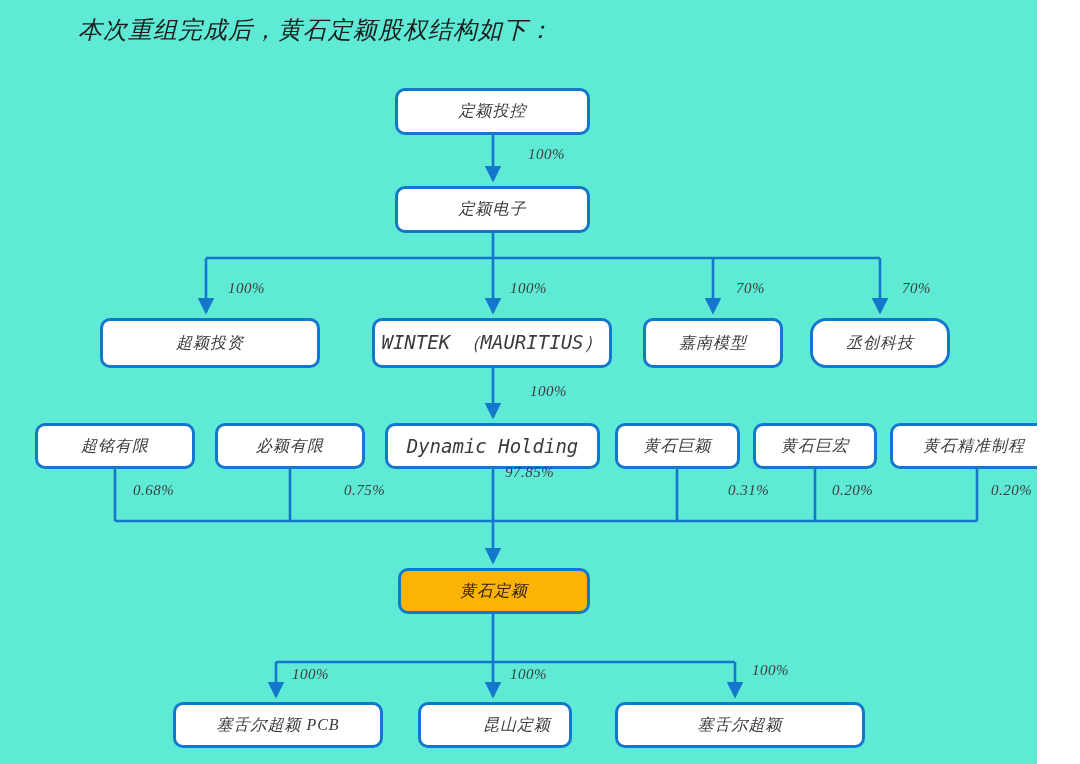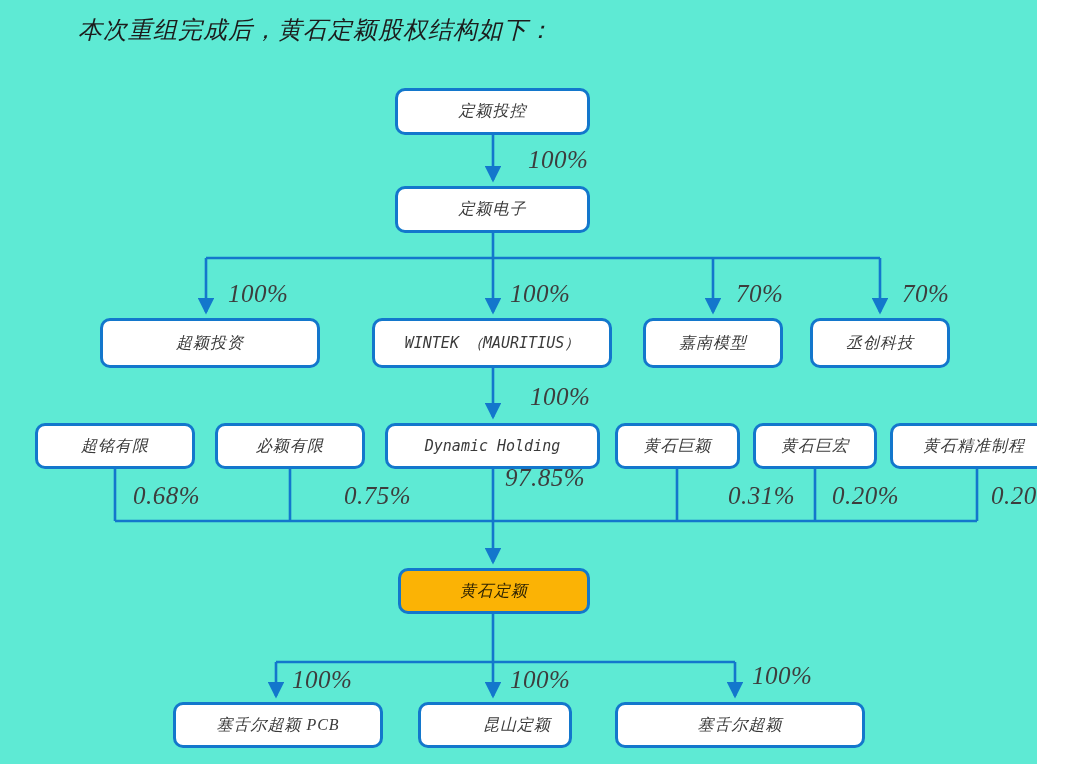--- a/index.html
+++ b/index.html
@@ -12,24 +12,24 @@
     position:absolute;left:78px;top:14px;font-size:24px;color:#1c1c1c;
     letter-spacing:1px;white-space:nowrap;
   }
   .conn{position:absolute;left:0;top:0;width:1080px;height:764px;}
   .node{
     position:absolute;box-sizing:border-box;
     border:3px solid #1377CC;border-radius:10px;background:#ffffff;
     display:flex;align-items:center;justify-content:center;
     font-size:16px;color:#3a3a3a;letter-spacing:1px;white-space:nowrap;
   }
-  .node.latin{font-family:"DejaVu Sans Mono","Liberation Mono",monospace;font-size:15px;letter-spacing:0;}
+  .node.latin{font-family:"DejaVu Sans Mono","Liberation Mono",monospace;font-size:19px;letter-spacing:0;}
   .node.highlight{background:#FBB305;color:#2e2303;}
   .pct{
-    position:absolute;font-size:25px;color:#3d3d3d;white-space:nowrap;
+    position:absolute;font-size:15px;color:#3d3d3d;white-space:nowrap;
     letter-spacing:0.5px;
   }
 </style>
 </head>
 <body>
 
 <div class="stage">
 
   <div class="title">本次重组完成后，黄石定颖股权结构如下：</div>
 
@@ -68,21 +68,21 @@
     <line x1="735" y1="662" x2="735" y2="696" marker-end="url(#ah)"></line>
   </svg>
 
   <div class="node" style="left:395px;top:88px;width:195px;height:47px;">定颖投控</div>
 
   <div class="node" style="left:395px;top:186px;width:195px;height:47px;">定颖电子</div>
 
   <div class="node" style="left:100px;top:318px;width:220px;height:50px;">超颖投资</div>
   <div class="node latin" style="left:372px;top:318px;width:240px;height:50px;">WINTEK （MAURITIUS）</div>
   <div class="node" style="left:643px;top:318px;width:140px;height:50px;">嘉南模型</div>
-  <div class="node" style="left:810px;top:318px;width:140px;height:50px;">丞创科技</div>
+  <div class="node" style="left:810px;top:318px;width:140px;height:50px;border-radius:16px;">丞创科技</div>
 
   <div class="node" style="left:35px;top:423px;width:160px;height:46px;">超铭有限</div>
   <div class="node" style="left:215px;top:423px;width:150px;height:46px;">必颖有限</div>
   <div class="node latin" style="left:385px;top:423px;width:215px;height:46px;">Dynamic Holding</div>
   <div class="node" style="left:615px;top:423px;width:125px;height:46px;">黄石巨颖</div>
   <div class="node" style="left:753px;top:423px;width:124px;height:46px;">黄石巨宏</div>
   <div class="node" style="left:890px;top:423px;width:168px;height:46px;">黄石精准制程</div>
 
   <div class="node highlight" style="left:398px;top:568px;width:192px;height:46px;border-radius:10px;">黄石定颖</div>
 

